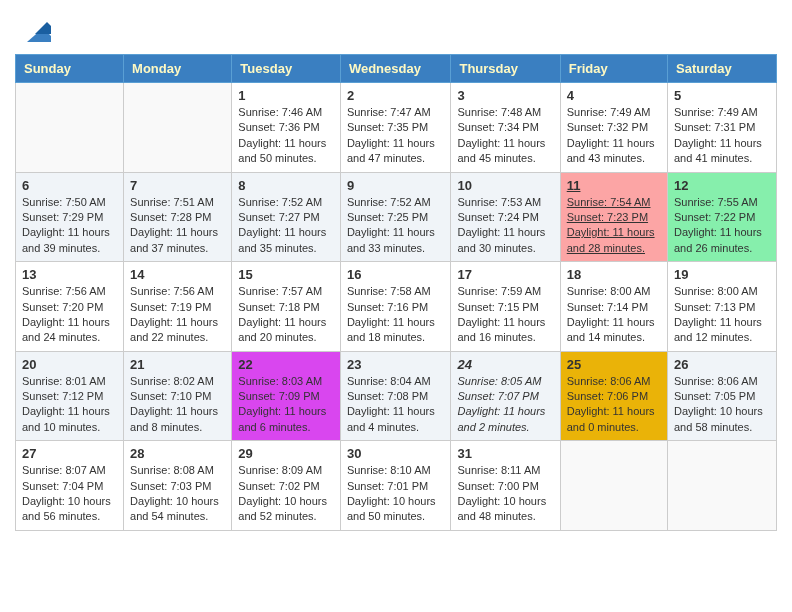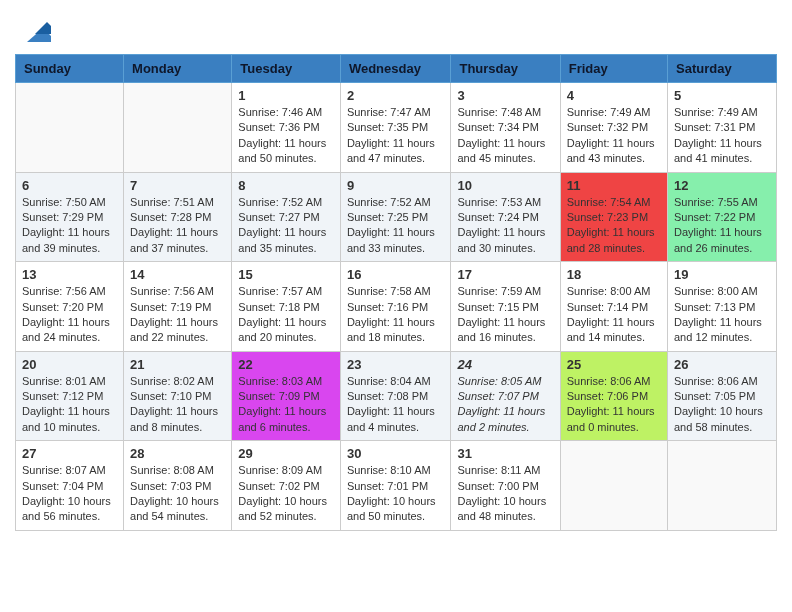--- a/index.html
+++ b/index.html
@@ -52,21 +52,21 @@
     .location {
       font-size: 14px;
       color: #444;
     }
     .calendar {
       width: 100%;
       border-collapse: collapse;
     }
     .calendar th {
       background: #3a7fc1;
-      color: #0f172a;
+      color: #fef9c3;
       font-size: 13px;
       font-weight: bold;
       text-align: left;
       padding: 6px 8px;
       border: 1px solid #5a9fd4;
     }
     .calendar td {
       border: 1px solid #ccc;
       vertical-align: top;
       padding: 5px 6px;
@@ -185,21 +185,21 @@
           <div class="day-info">Sunrise: 7:52 AM
 Sunset: 7:25 PM
 Daylight: 11 hours and 33 minutes.</div>
         </td>
         <td style="background: rgb(240, 244, 248); margin-top: 23px;">
           <span class="day-num">10</span>
           <div class="day-info">Sunrise: 7:53 AM
 Sunset: 7:24 PM
 Daylight: 11 hours and 30 minutes.</div>
         </td>
-        <td style="background: #ef4444;">
+        <td style="background: #fca5a5; text-decoration: underline;">
           <span class="day-num">11</span>
           <div class="day-info">Sunrise: 7:54 AM
 Sunset: 7:23 PM
 Daylight: 11 hours and 28 minutes.</div>
         </td>
         <td style="background: #86efac;">
           <span class="day-num">12</span>
           <div class="day-info">Sunrise: 7:55 AM
 Sunset: 7:22 PM
 Daylight: 11 hours and 26 minutes.</div>
@@ -273,21 +273,21 @@
           <div class="day-info">Sunrise: 8:04 AM
 Sunset: 7:08 PM
 Daylight: 11 hours and 4 minutes.</div>
         </td>
         <td style="background: rgb(240, 244, 248); font-style: italic;">
           <span class="day-num">24</span>
           <div class="day-info">Sunrise: 8:05 AM
 Sunset: 7:07 PM
 Daylight: 11 hours and 2 minutes.</div>
         </td>
-        <td style="background: #bef264; margin-top: 24px;">
+        <td style="background: #eab308; margin-top: 24px;">
           <span class="day-num">25</span>
           <div class="day-info">Sunrise: 8:06 AM
 Sunset: 7:06 PM
 Daylight: 11 hours and 0 minutes.</div>
         </td>
         <td style="background: rgb(240, 244, 248);">
           <span class="day-num">26</span>
           <div class="day-info">Sunrise: 8:06 AM
 Sunset: 7:05 PM
 Daylight: 10 hours and 58 minutes.</div>

